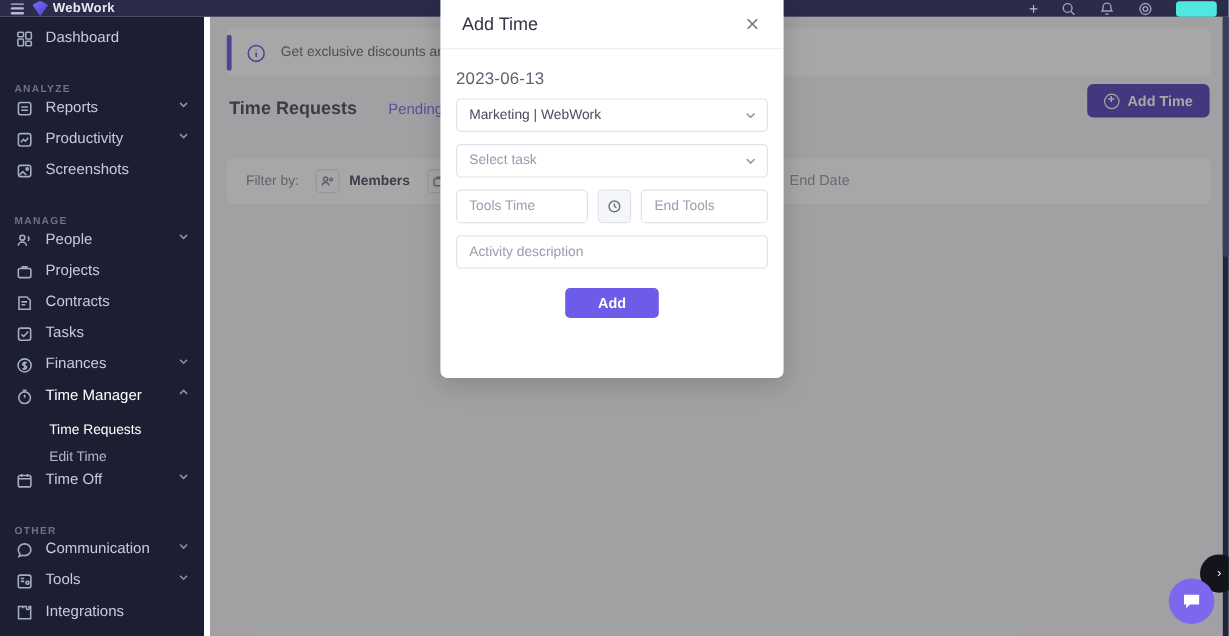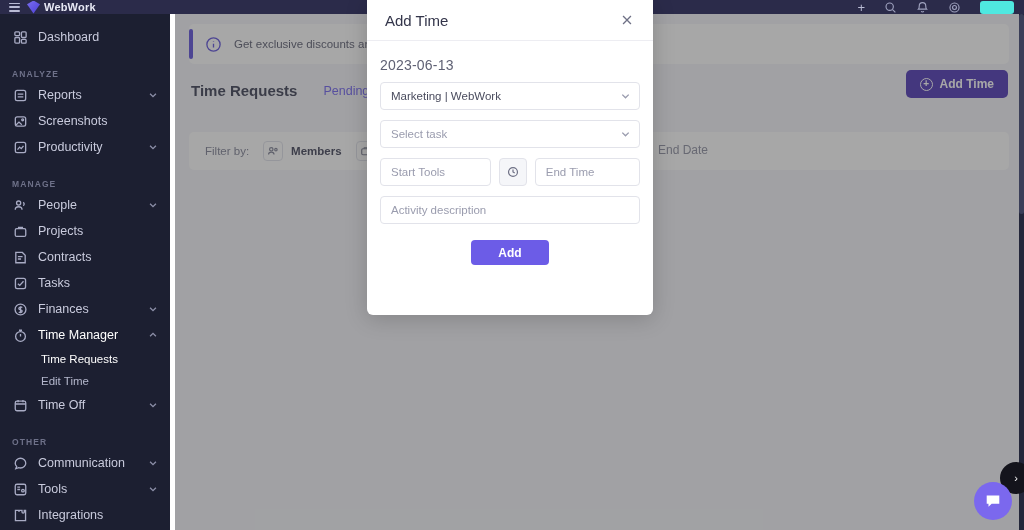--- a/index.html
+++ b/index.html
@@ -41,21 +41,21 @@
   }
   .sb-scroll-track {
     position: absolute; right: 0; top: 14px; width: 5px; height: 516px;
     background: #23263a; z-index: 4;
   }
   .sb-scroll-thumb {
     position: absolute; right: 0; top: 14px; width: 5px; height: 200px;
     background: #3a3e58; border-radius: 3px; z-index: 5;
   }
   .nav-item {
-    display: flex; align-items: center; gap: 10px;
+    display: flex; gap: 10px;
     height: 26px; padding: 0 12px 0 12px;
     color: #c9cbdd; font-size: 12.5px; white-space: nowrap;
     position: relative;
   }
   .nav-item.active .nav-label { color: #ffffff; }
   .nav-icon { width: 16px; height: 16px; flex: 0 0 16px; color: #a8abc4; display: flex; align-items: center; justify-content: center; }
   .nav-icon svg { width: 15px; height: 15px; display: block; stroke: currentColor; fill: none; stroke-width: 1.4; }
   .nav-label { flex: 1 1 auto; }
   .caret { width: 10px; height: 10px; color: #8c8fa8; flex: 0 0 10px; }
   .caret svg { width: 10px; height: 10px; display: block; stroke: currentColor; fill: none; stroke-width: 1.6; }
@@ -253,41 +253,41 @@
       <span class="caret">
           <svg viewBox="0 0 12 12">
             <path d="M2.5 4.5 6 8l3.5-3.5"></path>
           </svg>
         </span>
     </div>
 
     <div class="nav-item">
       <span class="nav-icon">
         <svg viewBox="0 0 16 16">
+            <rect x="2.5" y="2.5" width="11" height="11" rx="2"></rect>
+            <path d="M4.8 10.2 7 7.6l1.8 1.6 2.4-3"></path>
+          </svg>
+      </span>
+      <span class="nav-label">Productivity</span>
+      <span class="caret">
+          <svg viewBox="0 0 12 12">
+            <path d="M2.5 4.5 6 8l3.5-3.5"></path>
+          </svg>
+        </span>
+    </div>
+
+    <div class="nav-item">
+      <span class="nav-icon">
+        <svg viewBox="0 0 16 16">
             <rect x="2.5" y="3" width="11" height="10" rx="2"></rect>
             <circle cx="10.3" cy="6.2" r="1"></circle>
             <path d="M3.2 11.8 6.4 8.6l3 2.8"></path>
           </svg>
       </span>
       <span class="nav-label">Screenshots</span>
-    </div>
-
-    <div class="nav-item">
-      <span class="nav-icon">
-        <svg viewBox="0 0 16 16">
-            <rect x="2.5" y="2.5" width="11" height="11" rx="2"></rect>
-            <path d="M4.8 10.2 7 7.6l1.8 1.6 2.4-3"></path>
-          </svg>
-      </span>
-      <span class="nav-label">Productivity</span>
-      <span class="caret">
-          <svg viewBox="0 0 12 12">
-            <path d="M2.5 4.5 6 8l3.5-3.5"></path>
-          </svg>
-        </span>
     </div>
 
     <div class="section-label">MANAGE</div>
 
     <div class="nav-item">
       <span class="nav-icon">
         <svg viewBox="0 0 16 16">
             <circle cx="6" cy="5.4" r="2.2"></circle>
             <path d="M2.4 12.6c0-2 1.7-3.3 3.6-3.3s3.6 1.3 3.6 3.3"></path>
             <path d="M10.8 4.6a2 2 0 0 1 0 3.6"></path>
@@ -505,30 +505,30 @@
         <span class="ph">Select task</span>
         <span class="fcaret">
             <svg viewBox="0 0 12 12">
               <path d="M2.5 4.5 6 8l3.5-3.5"></path>
             </svg>
           </span>
       </div>
 
       <div class="time-row">
         <div class="field">
-          <span class="ph">Start Tools</span>
+          <span class="ph">Tools Time</span>
         </div>
         <div class="clock-btn">
           <svg viewBox="0 0 14 14">
               <circle cx="7" cy="7" r="5.2"></circle>
               <path d="M7 4.2V7l2 1.3"></path>
             </svg>
         </div>
         <div class="field">
-          <span class="ph">End Time</span>
+          <span class="ph">End Tools</span>
         </div>
       </div>
 
       <div class="field">
         <span class="ph">Activity description</span>
       </div>
 
       <button class="add-btn">Add</button>
     </div>
   </div>

